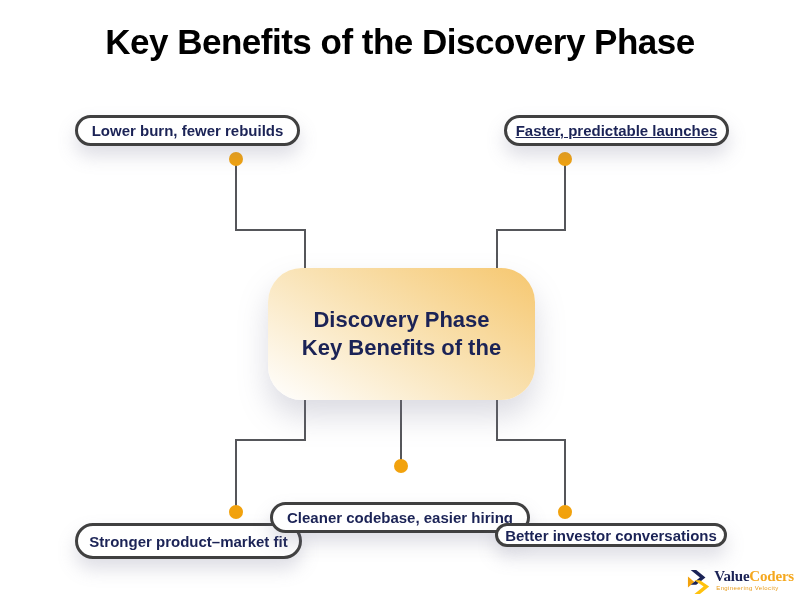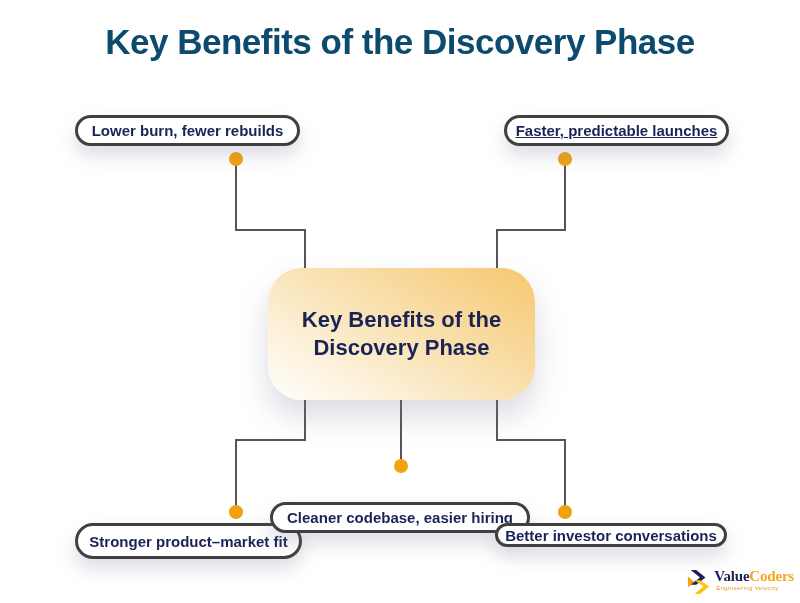--- a/index.html
+++ b/index.html
@@ -14,21 +14,21 @@
     width: 800px; height: 603px;
     background: #ffffff;
   }
   .title {
     position: absolute;
     left: 0; top: 22px; width: 800px;
     text-align: center;
     font-size: 35px;
     font-weight: bold;
     letter-spacing: -0.5px;
-    color: #0c4a6e;
+    color: #000000;
   }
   .connectors {
     position: absolute;
     left: 0; top: 0;
     pointer-events: none;
   }
   .pill {
     position: absolute;
     box-sizing: border-box;
     background: #ffffff;
@@ -105,22 +105,22 @@
     <g fill="#F2A20D">
       <circle cx="236" cy="159" r="7"></circle>
       <circle cx="565" cy="159" r="7"></circle>
       <circle cx="236" cy="512" r="7"></circle>
       <circle cx="401" cy="466" r="7"></circle>
       <circle cx="565" cy="512" r="7"></circle>
     </g>
   </svg>
 
   <div class="center-box">
+    <div class="box-line">Discovery Phase</div>
     <div class="box-line">Key Benefits of the</div>
-    <div class="box-line">Discovery Phase</div>
   </div>
 
   <div class="pill pill-tl">
     <span>Lower burn, fewer rebuilds</span>
   </div>
   <div class="pill pill-tr">
     <span>Faster, predictable launches</span>
   </div>
   <div class="pill pill-bl">
     <span>Stronger product–market fit</span>

